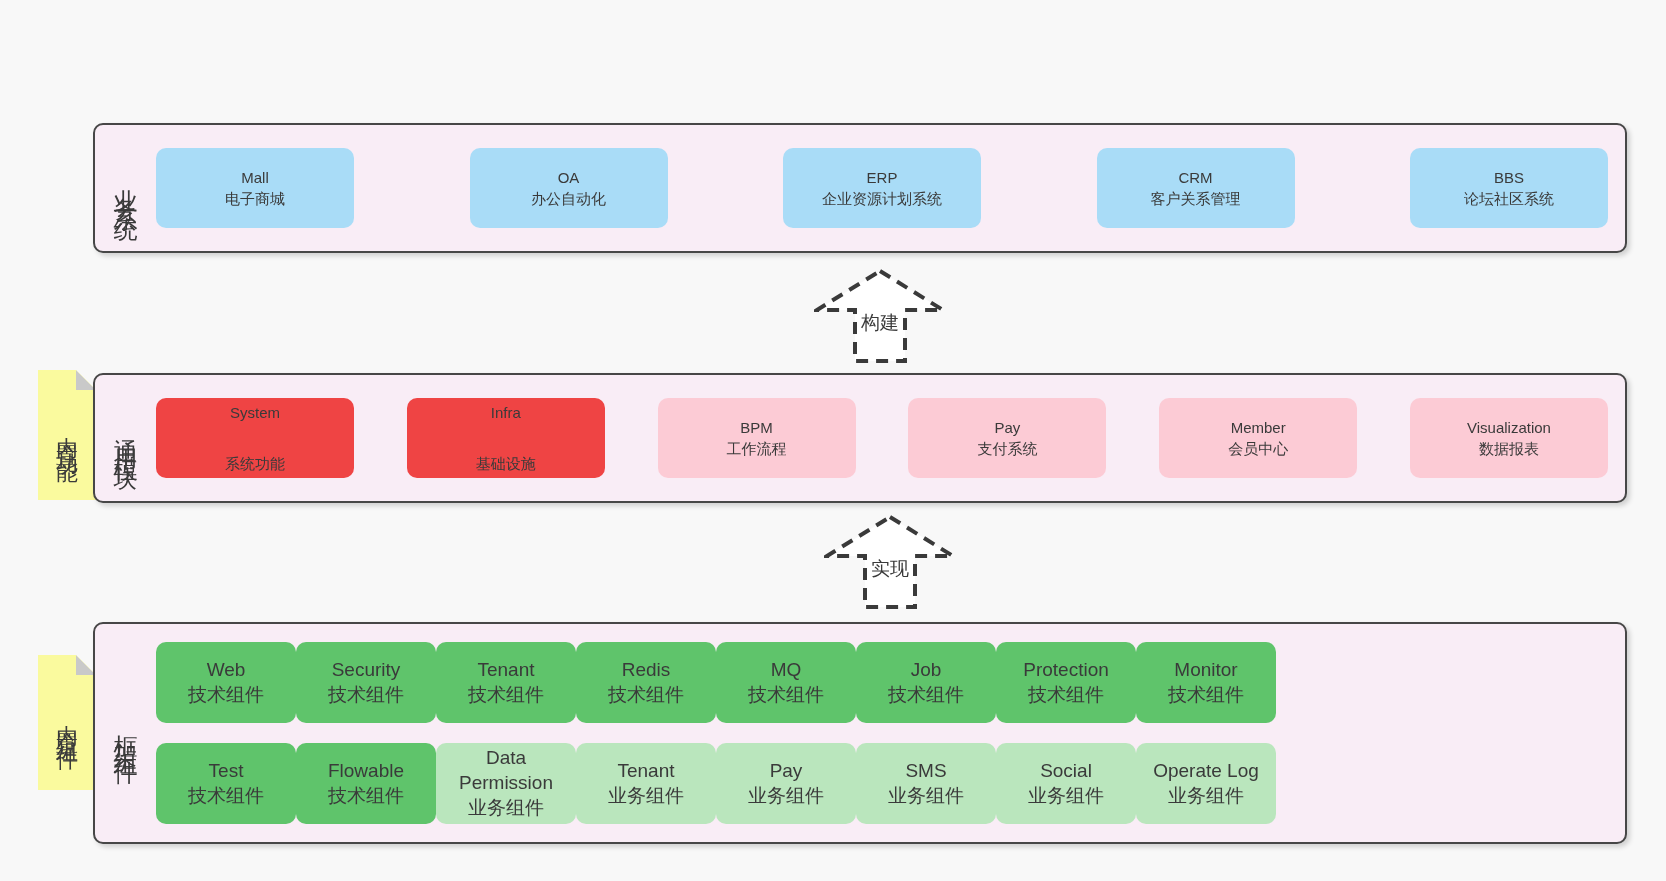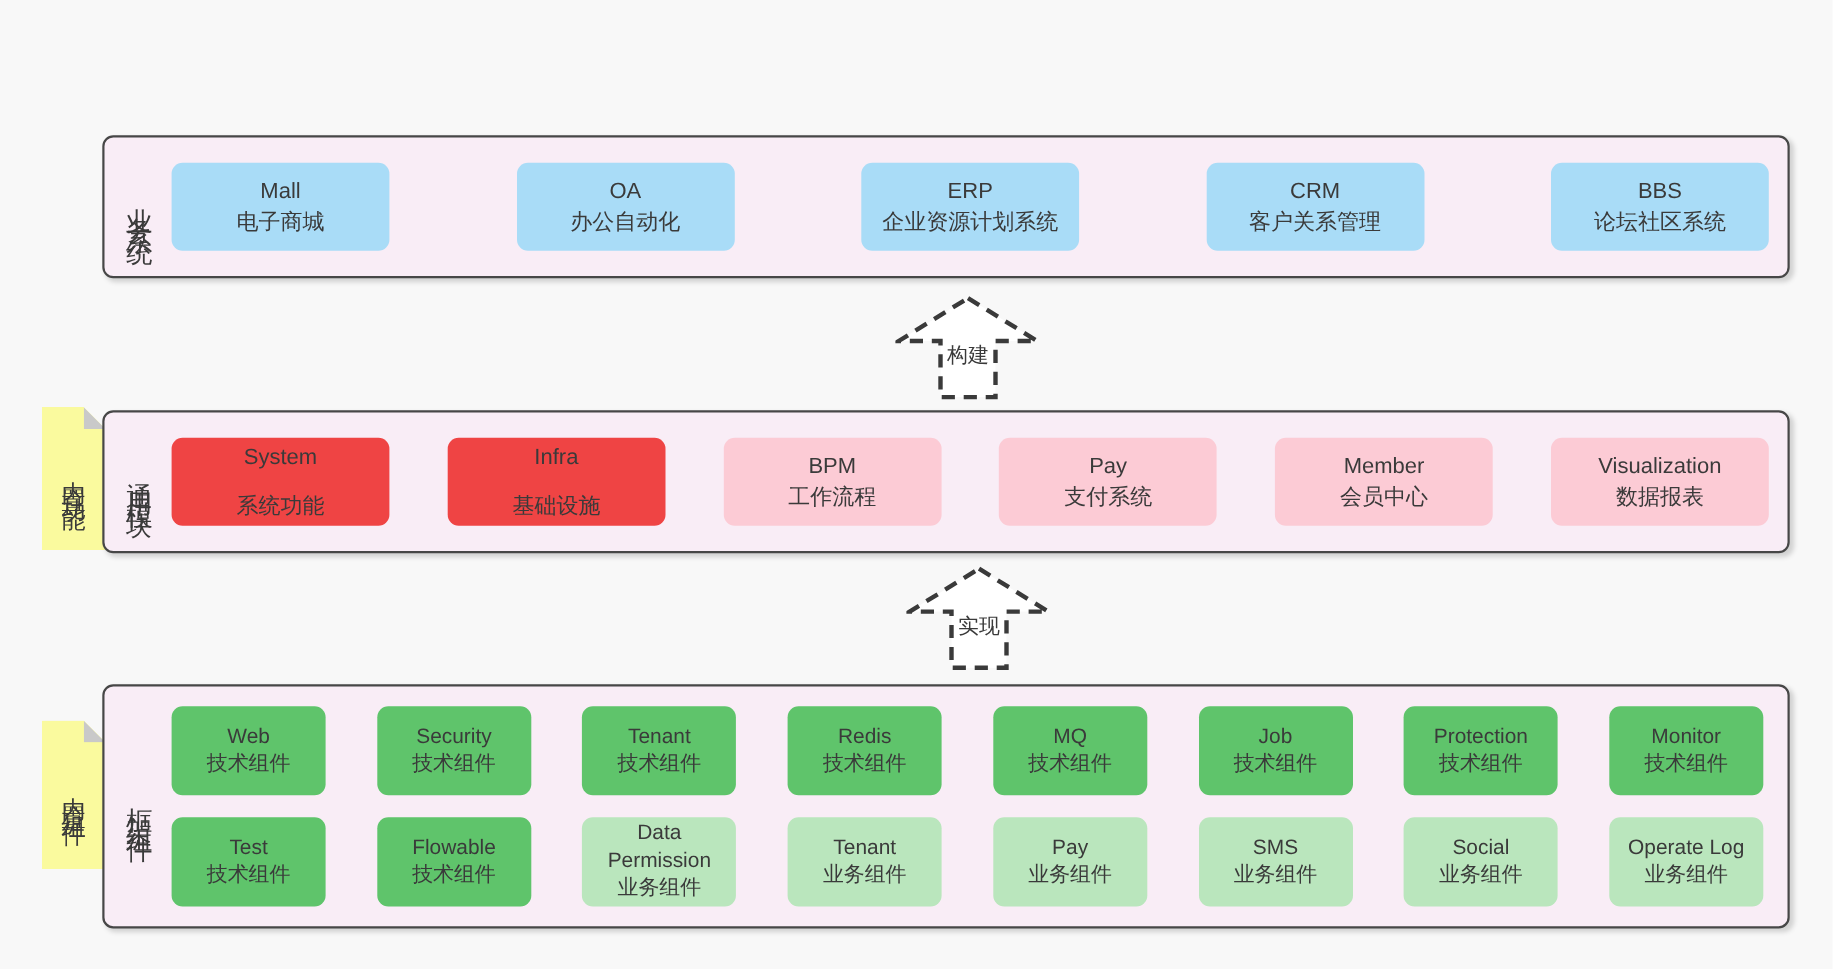--- a/index.html
+++ b/index.html
@@ -16,26 +16,26 @@
 
   .band-label{position:absolute;left:0;top:0;bottom:0;width:61px;
               display:flex;align-items:center;justify-content:center;}
   .vtext{writing-mode:vertical-rl;text-orientation:upright;
          font-size:24px;letter-spacing:9px;line-height:1;color:#3a3a3a;}
 
   .boxes{position:absolute;left:61px;right:17px;top:0;bottom:0;
          display:flex;align-items:center;justify-content:space-between;}
   .rows{position:absolute;left:61px;right:22px;top:18px;bottom:18px;
         display:flex;flex-direction:column;justify-content:space-between;}
-  .row{display:flex;justify-content:space-between;}
+  .row{display:flex;justify-content:flex-start;}
 
   .node{box-sizing:border-box;border-radius:10px;display:flex;flex-direction:column;
         align-items:center;justify-content:center;text-align:center;
         line-height:1.42;padding:4px 6px;}
-  .band1 .node,.band2 .node{width:198px;height:80px;font-size:20px;}
+  .band1 .node,.band2 .node{width:198px;height:80px;font-size:15px;}
   .band3 .node{width:140px;height:81px;font-size:19px;line-height:1.3;}
 
   .blue{background:#a9dcf7;}
   .red{background:#ef4444;justify-content:space-between;}
   .pink{background:#fccbd5;}
   .green{background:#5fc46b;}
   .lightgreen{background:#bae6bd;}
 
   
   .note{position:absolute;left:38px;width:58px;background:#fafa9e;z-index:1;

